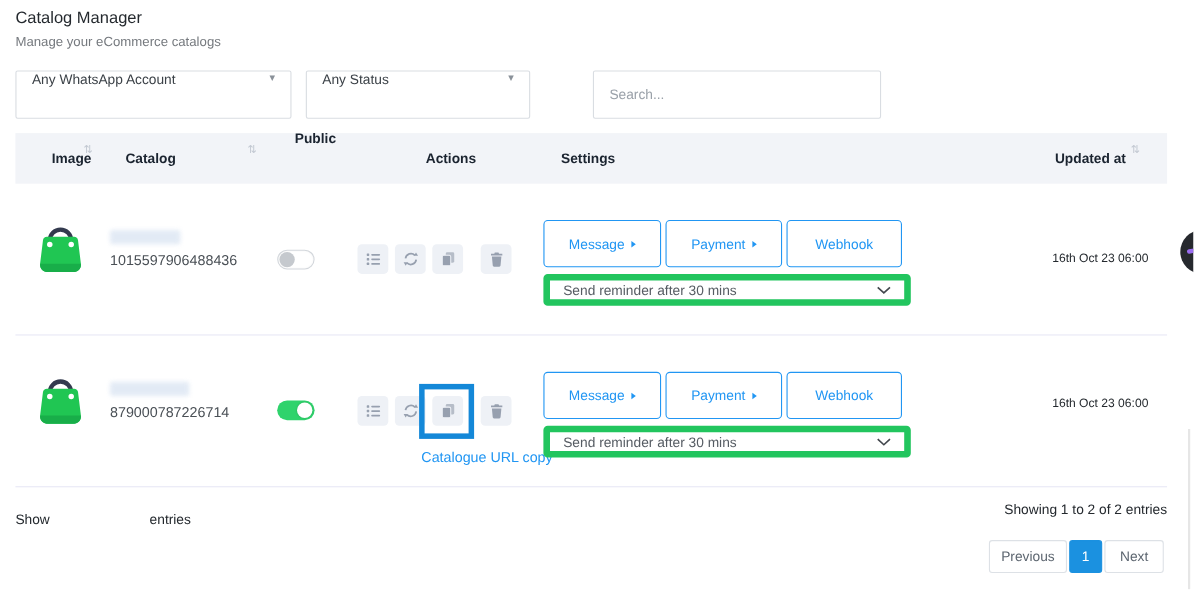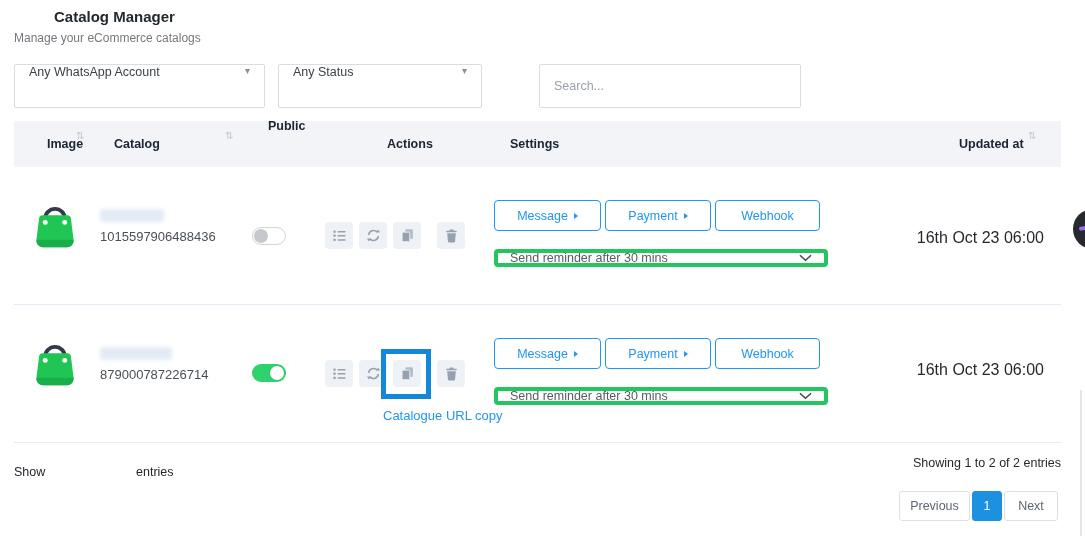--- a/index.html
+++ b/index.html
@@ -1,21 +1,21 @@
 <!DOCTYPE html>
 <html><head>
 <meta charset="utf-8">
 <style>
   * { margin:0; padding:0; box-sizing:border-box; }
   html,body { width:1085px; height:536px; overflow:hidden; background:#fff;
               font-family:"Liberation Sans", sans-serif; }
   .stage { position:relative; width:1085px; height:536px; background:#fff; overflow:hidden; }
   .abs { position:absolute; }
 
-  .page-title { font-size:15px; font-weight:bold; color:#24292e;margin-left:40px; }
+  .page-title { font-size:15px; font-weight:normal; color:#24292e; }
   .page-sub   { font-size:12px; color:#75797e; }
 
   .filter-box { height:44px; border:1px solid #d9dde2; border-radius:2px; background:#fff;
                 display:flex; align-items:flex-start; padding:0 14px; font-size:12.5px; color:#3c4248;
                 justify-content:space-between; cursor:pointer; }
   .filter-caret { color:#8a9199; font-size:10px; margin-left:8px; }
   .search-input { height:44px; width:100%; border:1px solid #d9dde2; border-radius:2px;
                   padding:0 14px; font-size:12.5px; color:#3c4248; outline:none;
                   font-family:"Liberation Sans", sans-serif; }
   .search-input::placeholder { color:#9aa1a9; }
@@ -31,31 +31,31 @@
   .toggle.off { background:#fff; border:1px solid #d2d6db; box-shadow:inset 0 0 2px rgba(0,0,0,.05); }
   .toggle.off .knob { position:absolute; left:1px; top:1px; width:14px; height:14px;
                       border-radius:50%; background:#c5c9ce; }
   .toggle.on { background:#2fd36c; }
   .toggle.on .knob { position:absolute; right:2px; top:2px; width:14px; height:14px;
                      border-radius:50%; background:#fff; box-shadow:0 0 2px rgba(0,0,0,.2); }
 
   .icon-btn { width:28px; height:27px; border-radius:4px; background:#eef1f6;
               display:flex; align-items:center; justify-content:center; cursor:pointer; }
 
-  .btn-blue { position:absolute; height:31px; border:1px solid #2196f3; border-radius:4px;
+  .btn-blue { position:absolute; height:43px; border:1px solid #2196f3; border-radius:4px;
               background:#fff; color:#2196f3; font-size:12.5px; display:flex;
               align-items:center; justify-content:center; gap:6px; cursor:pointer; }
   .caret-right { width:0; height:0; border-left:4px solid #2196f3;
                  border-top:3.5px solid transparent; border-bottom:3.5px solid transparent; }
 
-  .reminder-select { position:absolute; height:18px; border:4px solid #22c55e; border-radius:4px;
+  .reminder-select { position:absolute; height:29px; border:6px solid #22c55e; border-radius:4px;
                      background:#fff; display:flex; align-items:center; justify-content:space-between;
                      padding:0 12px; font-size:12.5px; color:#565c63; cursor:pointer; }
 
-  .updated { font-size:16px; color:#24292e; text-align:right; }
+  .updated { font-size:11px; color:#24292e; text-align:right; }
   .divider { height:1px; background:#e8e8f6; }
 
   .hl-square { border:5px solid #1488d8; }
   .hl-caption { font-size:13px; color:#2196f3; }
 
   .footer-text { font-size:12.5px; color:#24292e; }
   .pagesize-select { border:1px solid #c9ced4; border-radius:4px; height:30px; background:#fff;
                      display:flex; align-items:center; justify-content:space-between;
                      padding:0 10px 0 16px; font-size:12.5px; color:#3c4248; cursor:pointer; }
 

